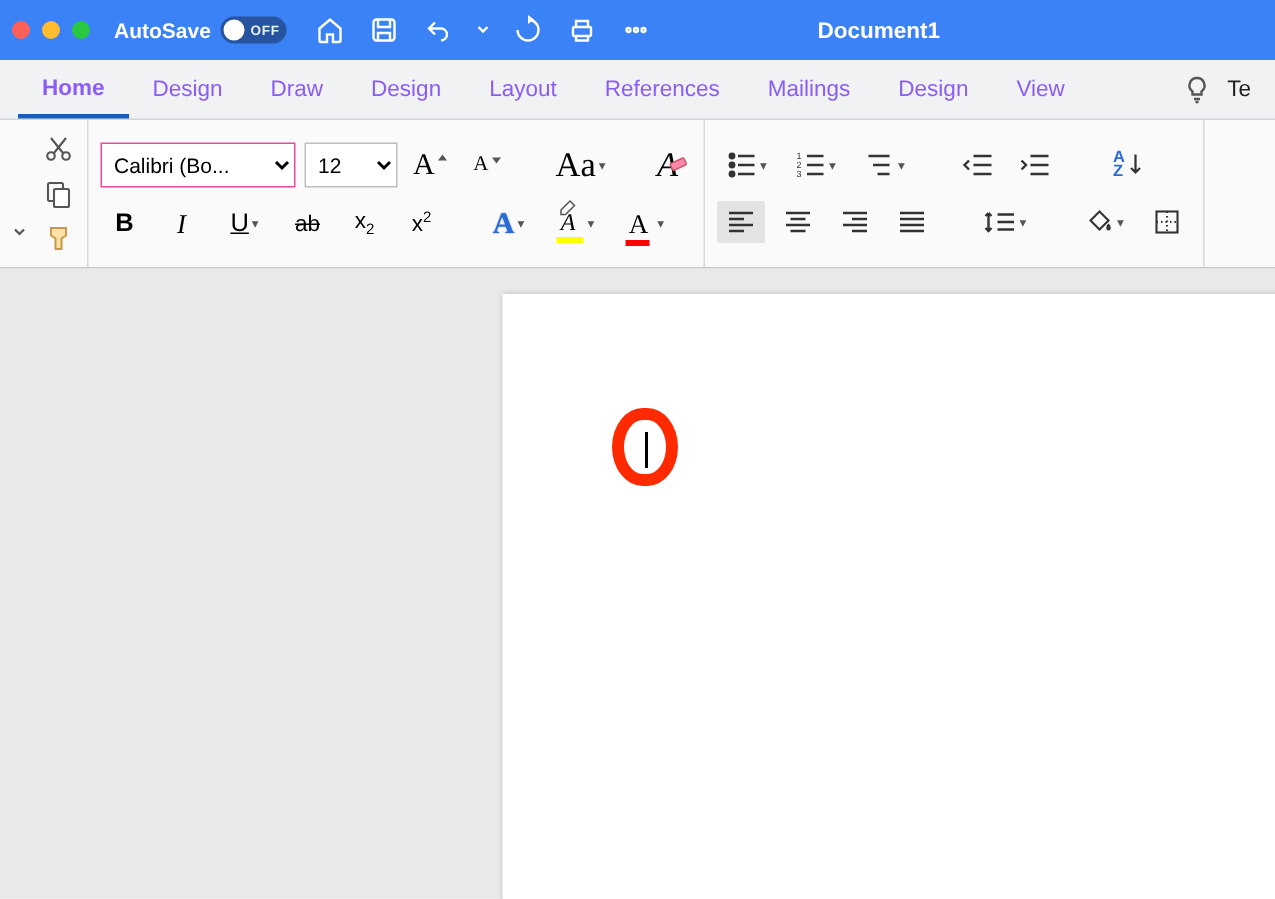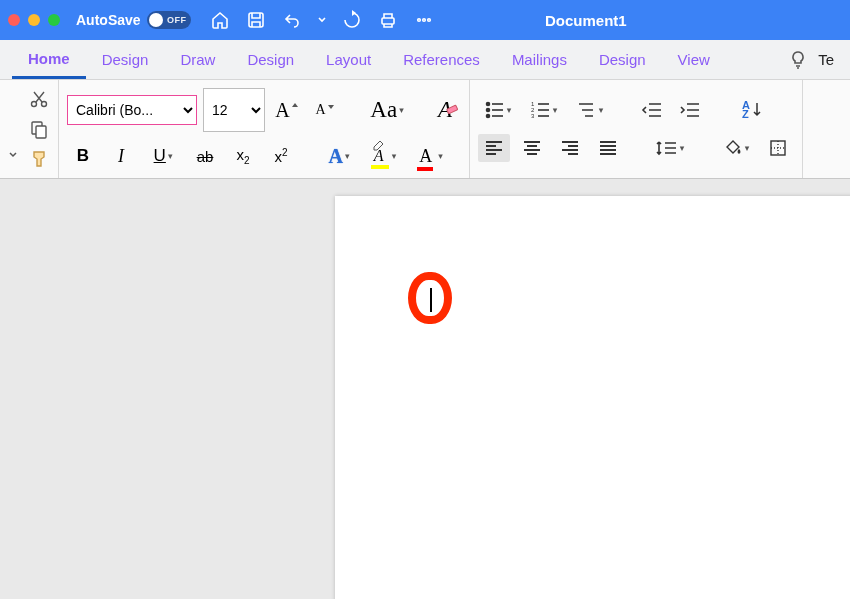--- a/index.html
+++ b/index.html
@@ -32,21 +32,21 @@
   .ribbon { height: 99px; background: #fafafa; border-bottom: 1px solid #c8c8c8; display:flex; align-items:stretch; }
   .group { display:flex; flex-direction:column; padding: 6px 8px; border-right: 1px solid #d8d8d8; justify-content:center; }
   .group.row { flex-direction:row; align-items:center; gap:6px; }
   .vbtn { display:flex; flex-direction:column; align-items:center; gap:4px; padding:2px 4px; }
   .vbtn .lbl { font-size:13px; color:#333; }
   .mini-col { display:flex; flex-direction:column; gap:8px; justify-content:center; margin-left:4px;}
   .mini { width:22px; height:22px; display:flex; align-items:center; justify-content:center; }
   svg { display:block; }
   .font-row { display:flex; align-items:center; gap:6px; }
   select.fontname { width:130px; height:30px; font-size:14px; padding:0 4px; border:1px solid #ec4899; background:#fff; }
-  select.fontsize { width:62px; height:44px; font-size:14px; padding:0 4px; border:1px solid #bdbdbd; background:#fff; }
+  select.fontsize { width:62px; height:30px; font-size:14px; padding:0 4px; border:1px solid #bdbdbd; background:#fff; }
   .ibtn { width:32px; height:28px; display:flex; align-items:center; justify-content:center; border-radius:2px; }
   .ibtn.wide { width:40px; }
   .format-row { display:flex; align-items:center; gap:6px; margin-top: 10px;}
   .ibtn .chev { font-size:9px; color:#555; margin-left:2px;}
   .txt { font-family: "Times New Roman", serif; font-size:23px; }
   .para-row { display:flex; align-items:center; gap:6px; }
   .para-row + .para-row { margin-top:10px; }
 
   
   .canvas { position:absolute; top:179px; left:0; right:0; bottom:0; background:#e9e9e9; }

